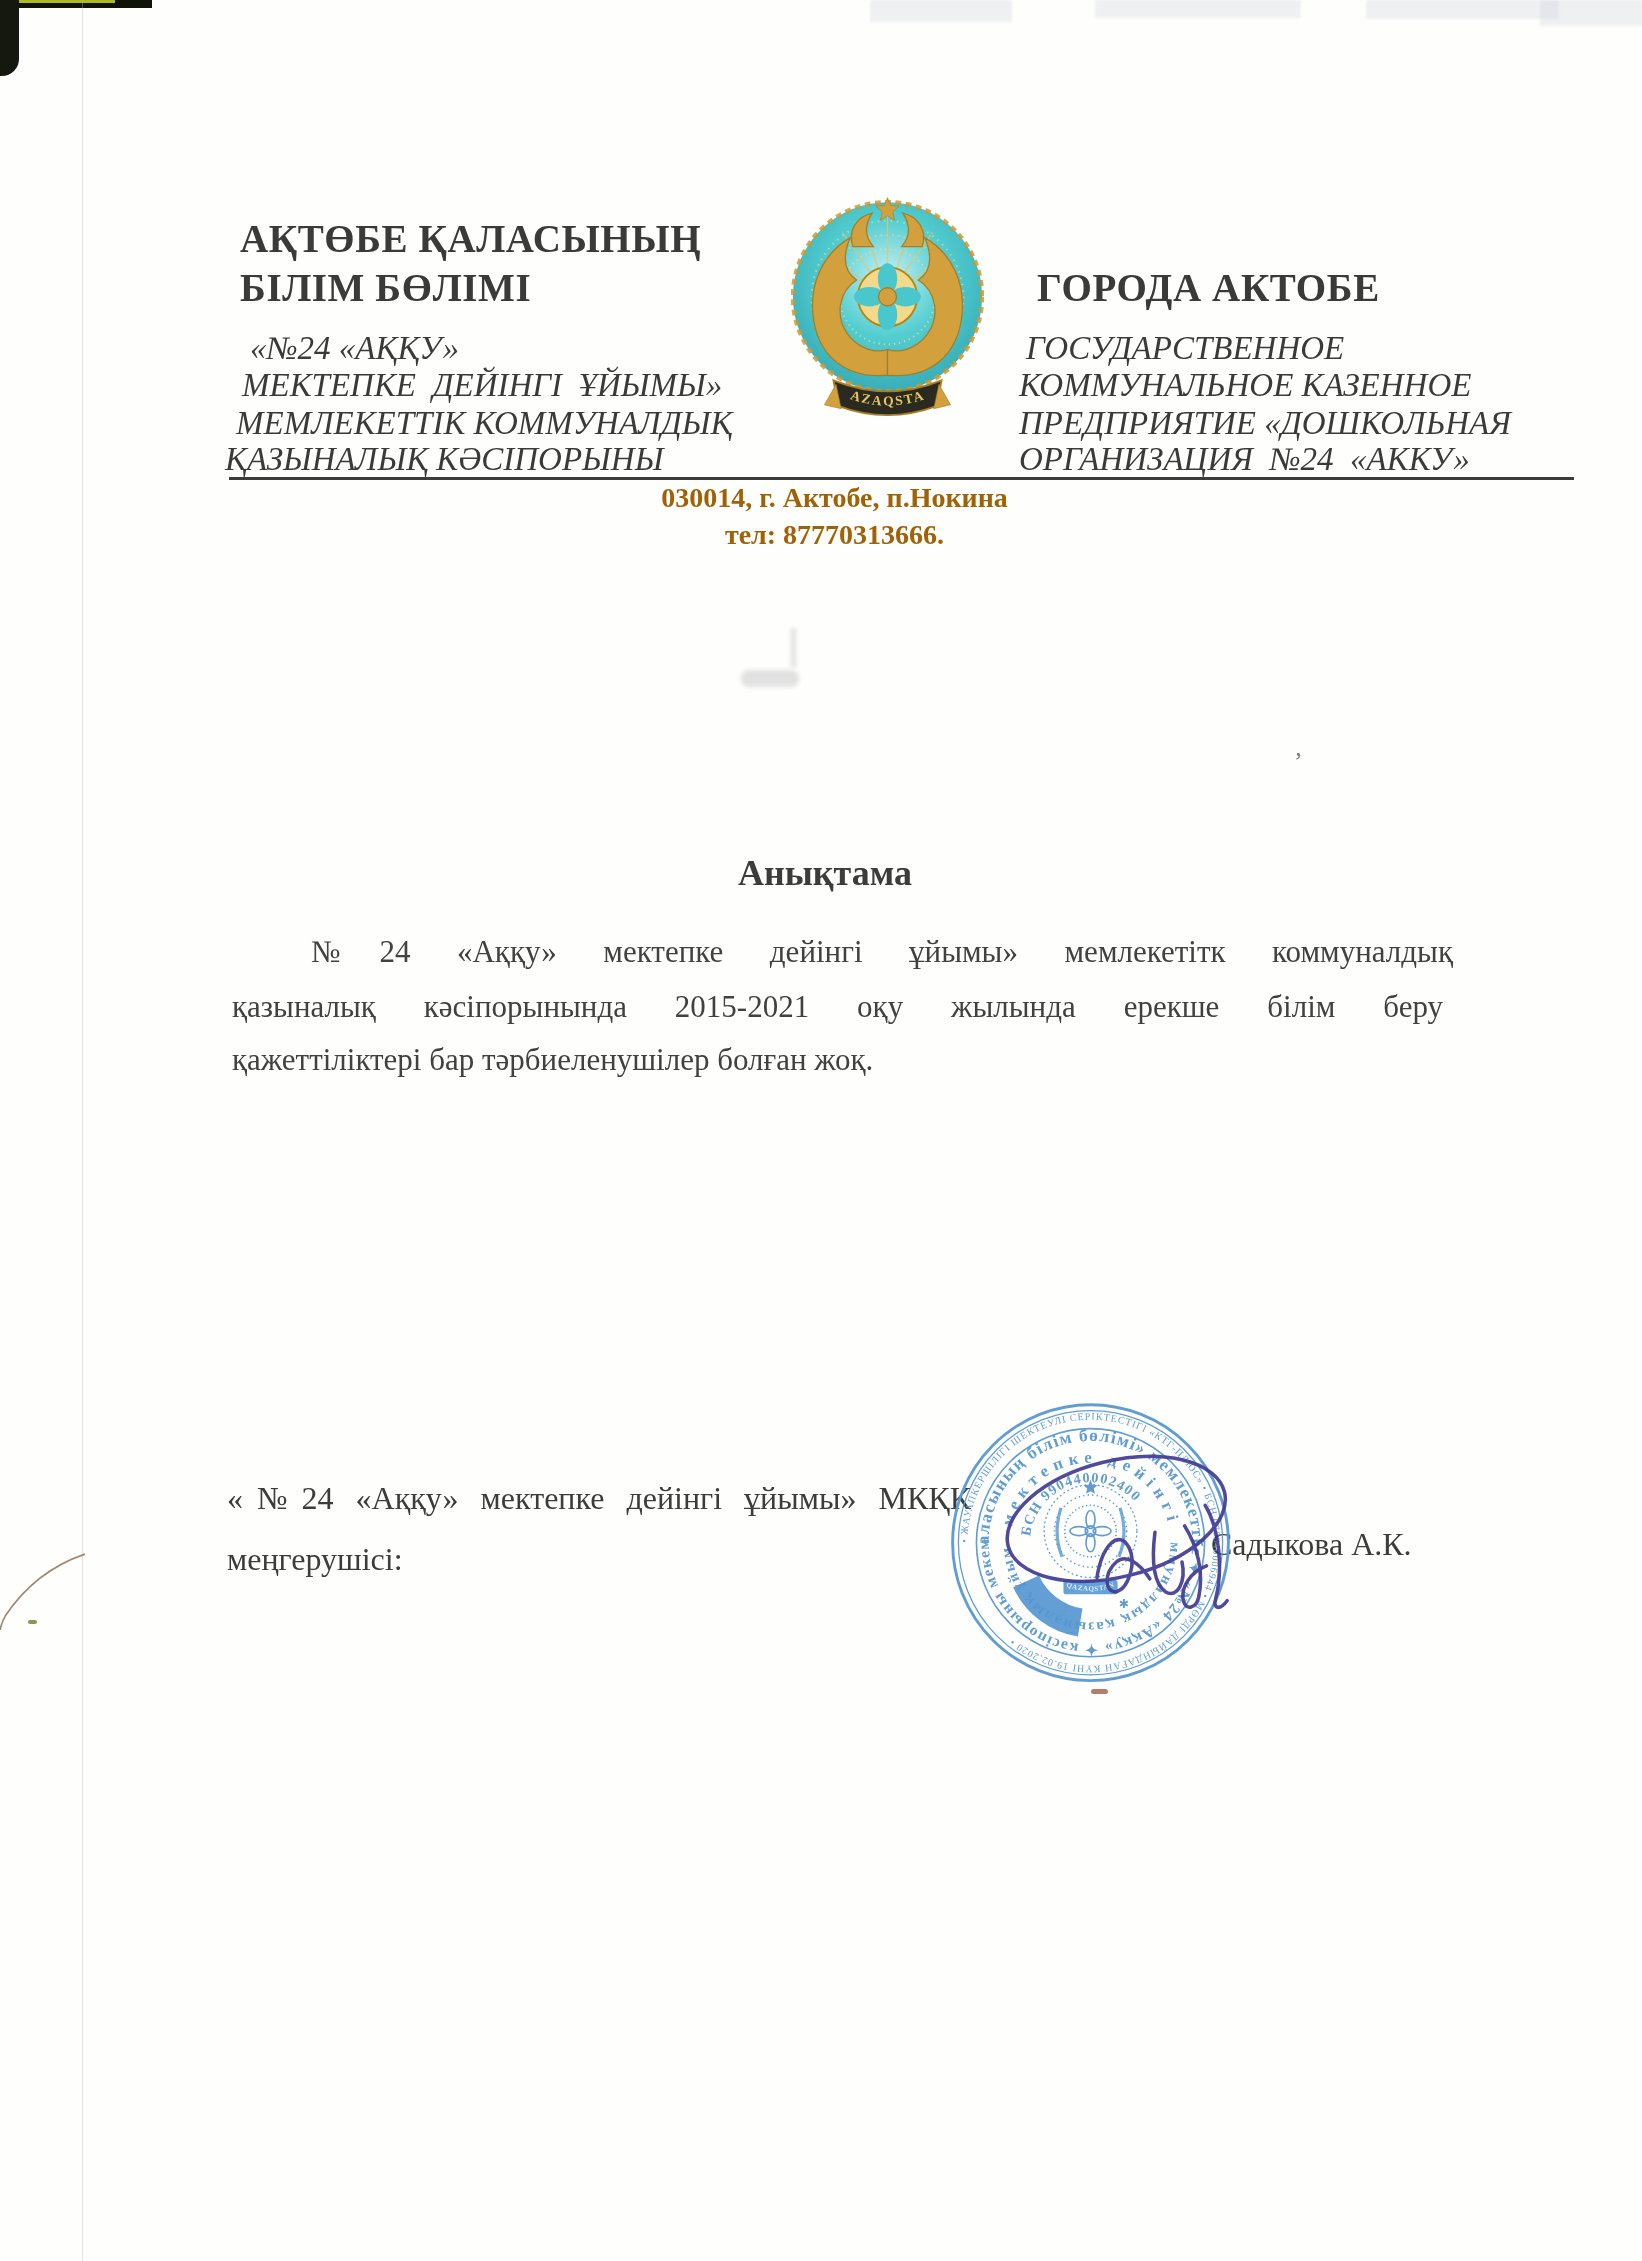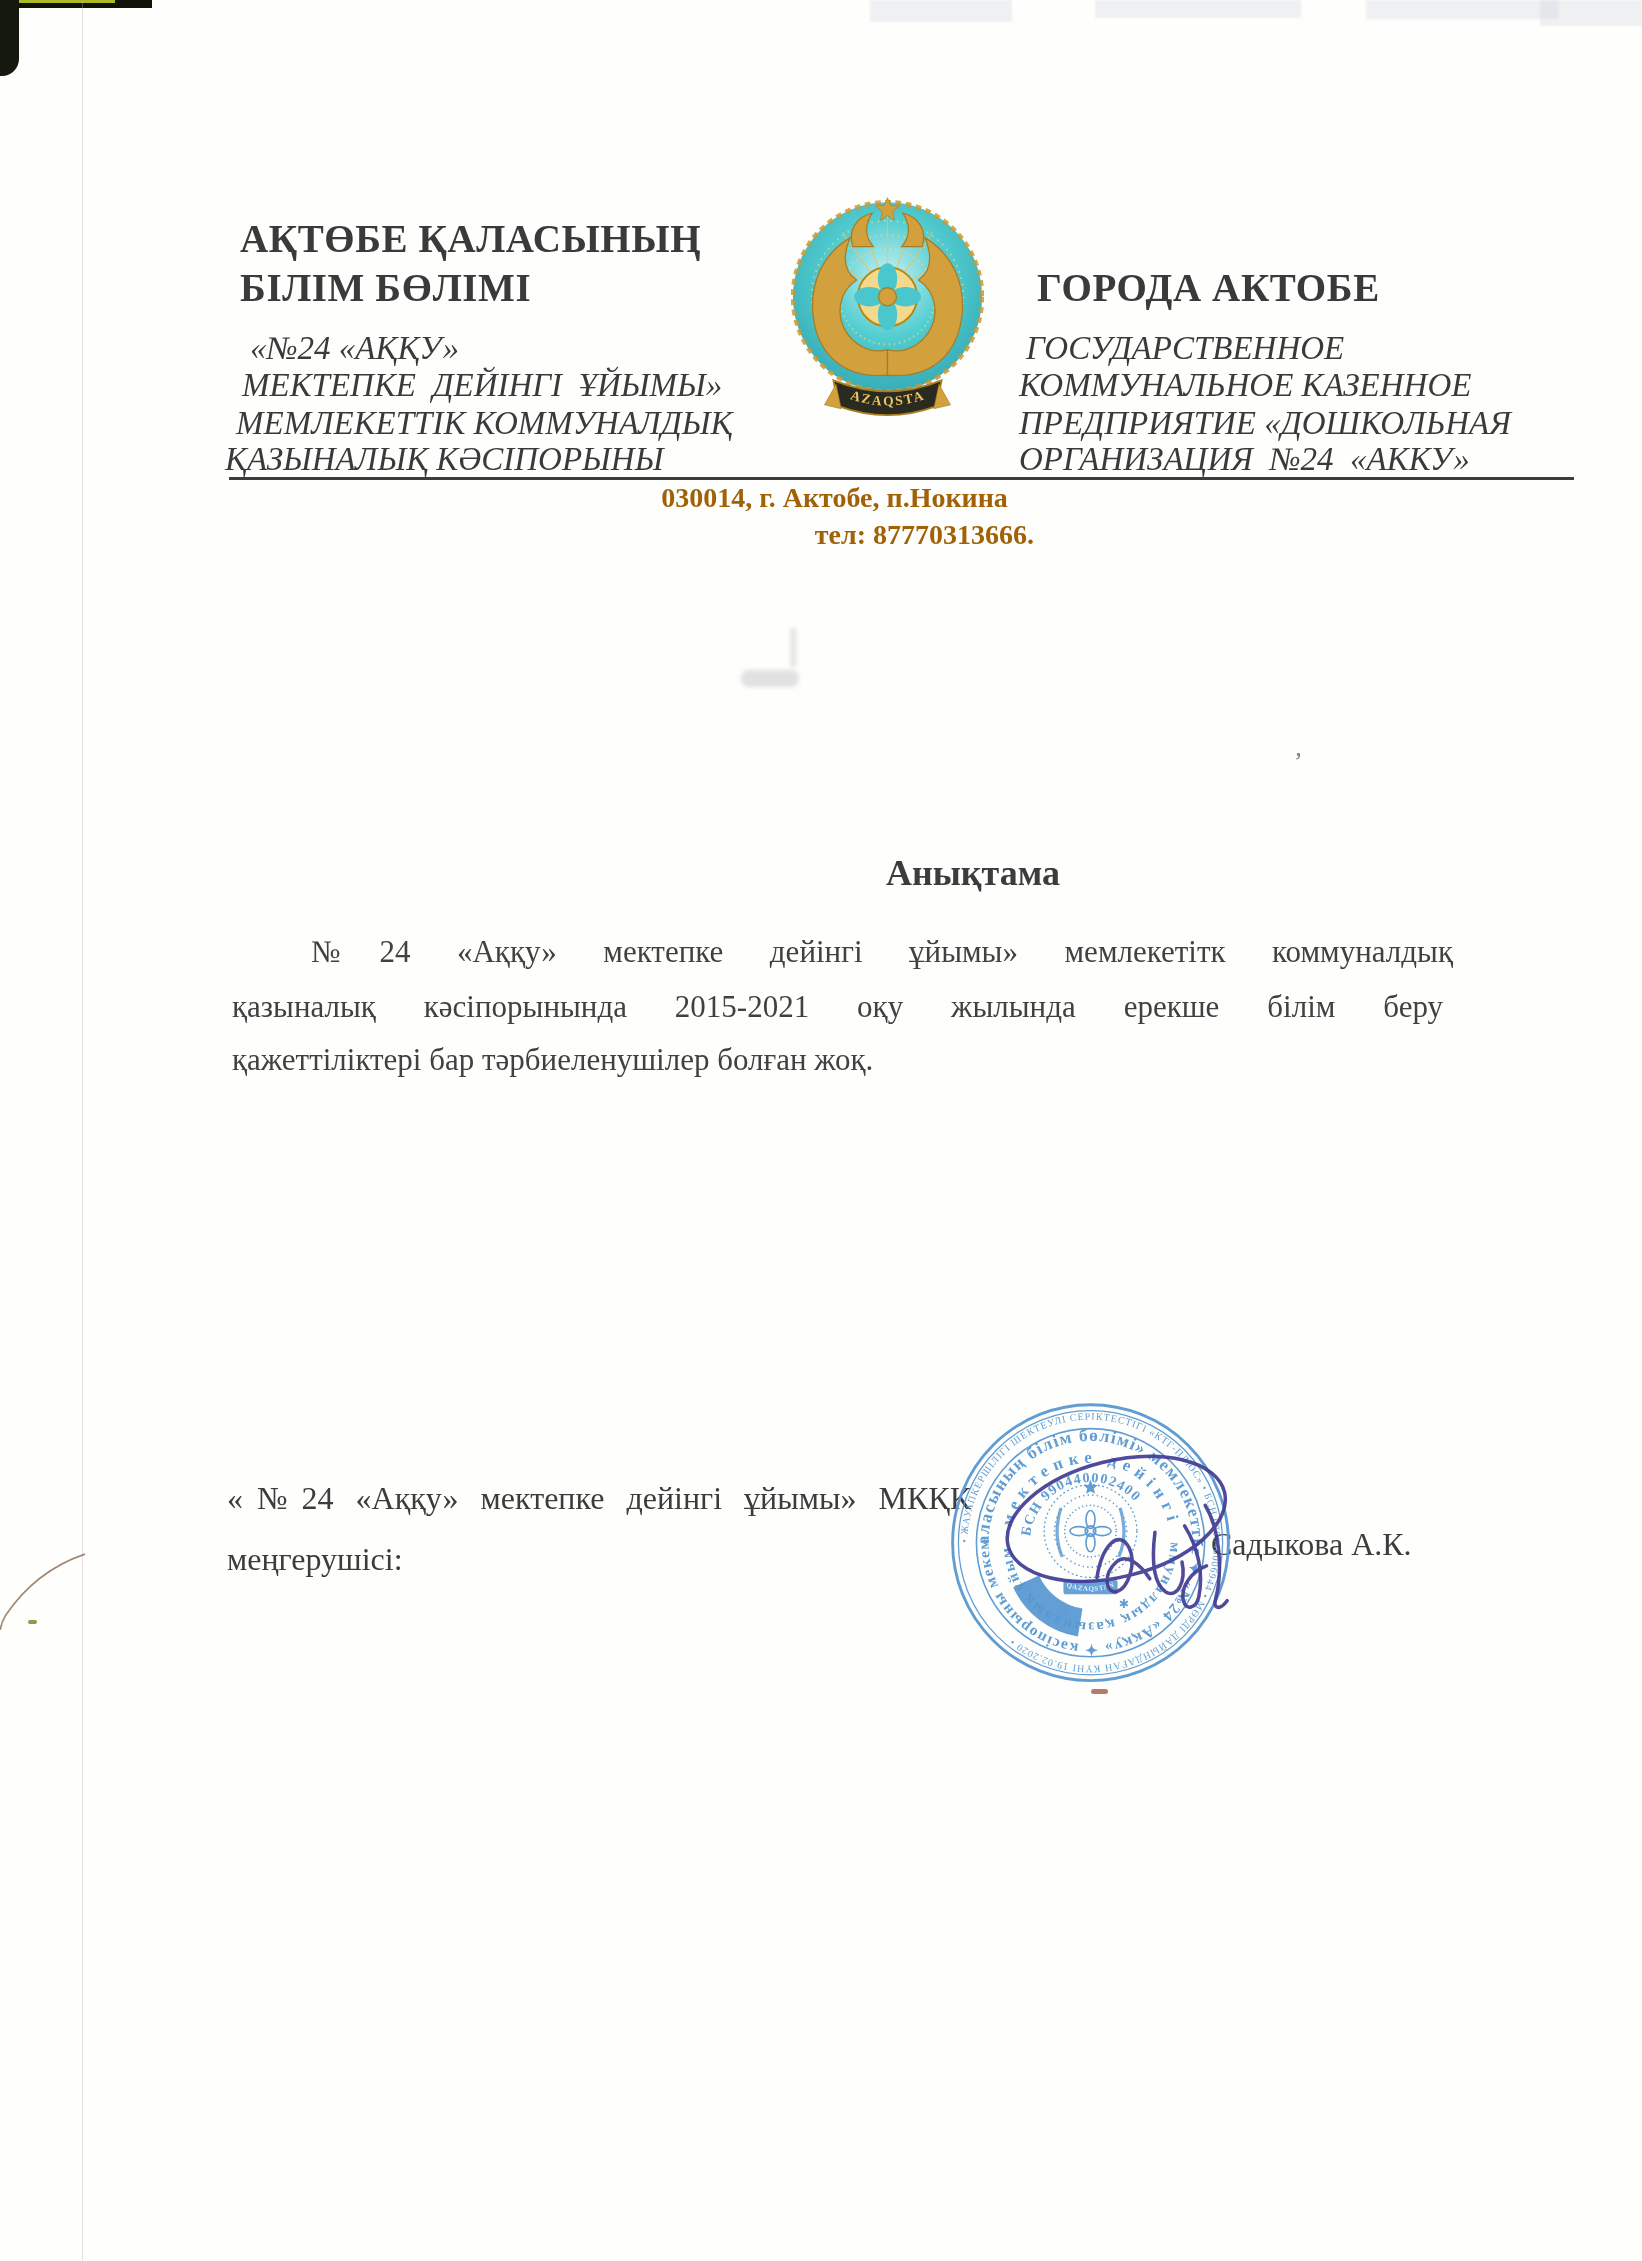--- a/index.html
+++ b/index.html
@@ -7,21 +7,21 @@
     position:relative;width:1643px;height:2261px;margin:0 auto;
     background:#fefefc;overflow:hidden;
     font-family:"Liberation Serif", serif;color:#3e3e3e;
   }
   .abs{position:absolute;}
   
   .hdr-caps{font-weight:bold;font-size:39px;letter-spacing:0.6px;white-space:pre;color:#3a3a3a;}
   .hdr-org{font-weight:normal;font-style:italic;font-size:33px;white-space:pre;color:#3a3a3a;}
   .hdr-rule{background:#3c3c3c;height:3.2px;}
   .addr{font-weight:bold;font-size:28px;text-align:center;color:#a16207;}
-  .doc-title{font-weight:bold;font-size:36px;text-align:right;color:#3c3c3c;}
+  .doc-title{font-weight:bold;font-size:36px;text-align:left;color:#3c3c3c;}
   .body-line{font-size:31px;color:#414141;white-space:pre;}
   .just{text-align:justify;text-align-last:justify;white-space:normal;}
   .sig-line{font-size:32px;color:#3c3c3c;white-space:pre;}
   .sig-name{font-size:32px;color:#3c3c3c;}
   
   .top-strip{left:0;top:0;width:152px;height:8.4px;background:#101408;}
   .top-strip-green{left:0;top:0;width:115px;height:2.6px;background:#aab924;}
   .corner-blob{left:0;top:0;width:19.3px;height:76px;background:#15180f;border-bottom-right-radius:17px;}
   .paper-edge-v{left:82px;top:0;width:1.3px;height:2261px;background:rgba(190,184,175,.38);}
   .smudge{background:rgba(150,150,158,.28);filter:blur(1.9px);}
@@ -118,21 +118,21 @@
     <defs>
         <path id="bannerArc" d="M84,326 Q150,352 216,326"></path>
       </defs>
     <text font-size="21" font-weight="bold" fill="#e8c560" letter-spacing="3">
       <textPath href="#bannerArc" startOffset="50%" text-anchor="middle">QAZAQSTAN</textPath>
     </text>
     <path d="M70,306 L52,338 L78,344 Z M230,306 L248,338 L222,344 Z" fill="#d2a13e" stroke="#a87d22"></path>
   </svg>
 
   <div class="abs addr" style="left:635px;top:482px;width:399px;">030014, г. Актобе, п.Нокина</div>
-  <div class="abs addr" style="left:635px;top:519px;width:399px;text-align:right;">тел: 87770313666.</div>
+  <div class="abs addr" style="left:635px;top:519px;width:399px;">тел: 87770313666.</div>
 
   <div class="abs doc-title" style="left:738px;top:852px;width:322px;">Анықтама</div>
 
   <div class="abs body-line just" style="left:311px;top:934px;width:1142px;">№24 «Аққу» мектепке дейінгі ұйымы»  мемлекетітк коммуналдық</div>
   <div class="abs body-line just" style="left:232px;top:989px;width:1211px;">қазыналық  кәсіпорынында   2015-2021  оқу жылында  ерекше білім  беру</div>
   <div class="abs body-line" style="left:232px;top:1042px;">қажеттіліктері бар тәрбиеленушілер болған жоқ.</div>
 
   <div class="abs sig-line just" style="left:227px;top:1480px;width:744px;">«№24 «Аққу» мектепке дейінгі ұйымы» МКҚК</div>
   <div class="abs sig-line" style="left:227px;top:1541px;">меңгерушісі:</div>
   <div class="abs sig-name" style="left:1211px;top:1526px;">Садыкова А.К.</div>

